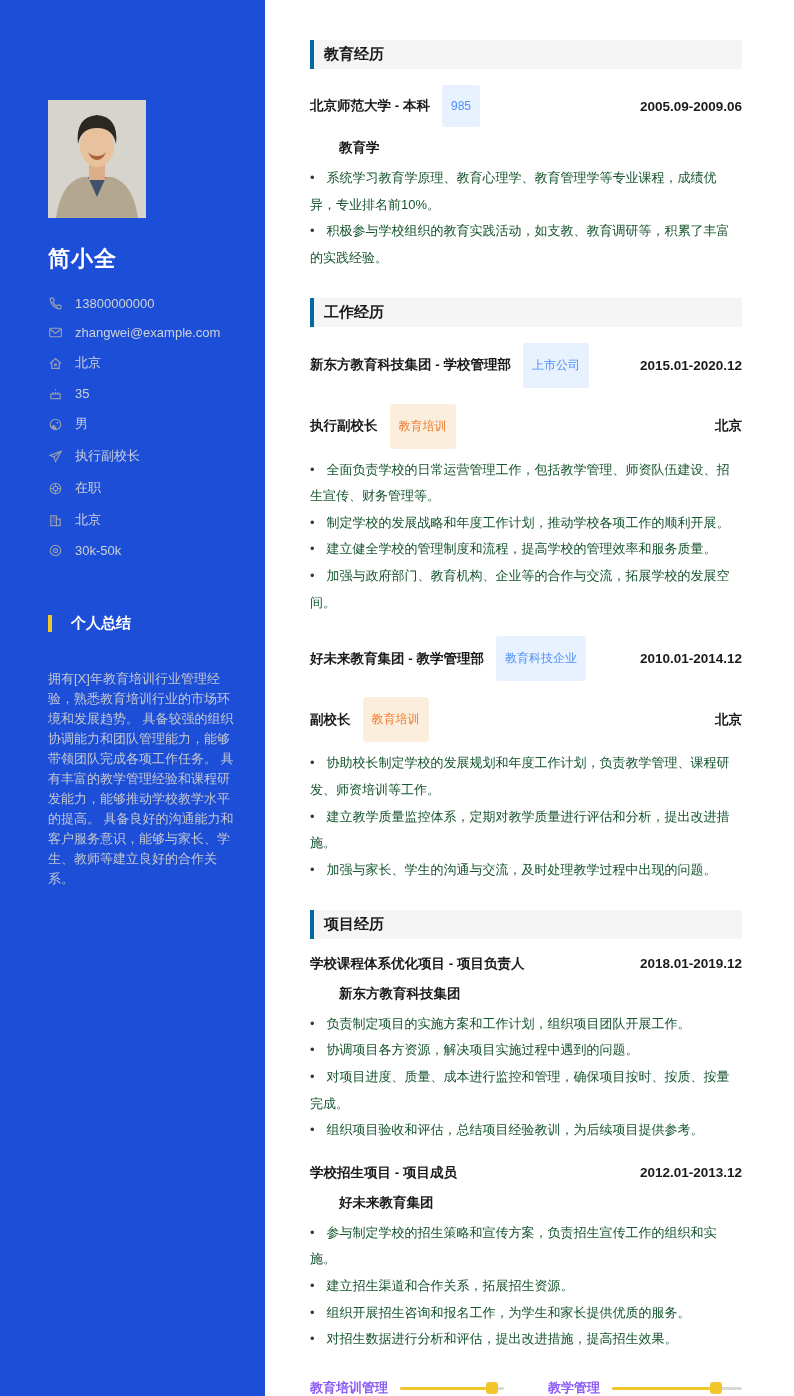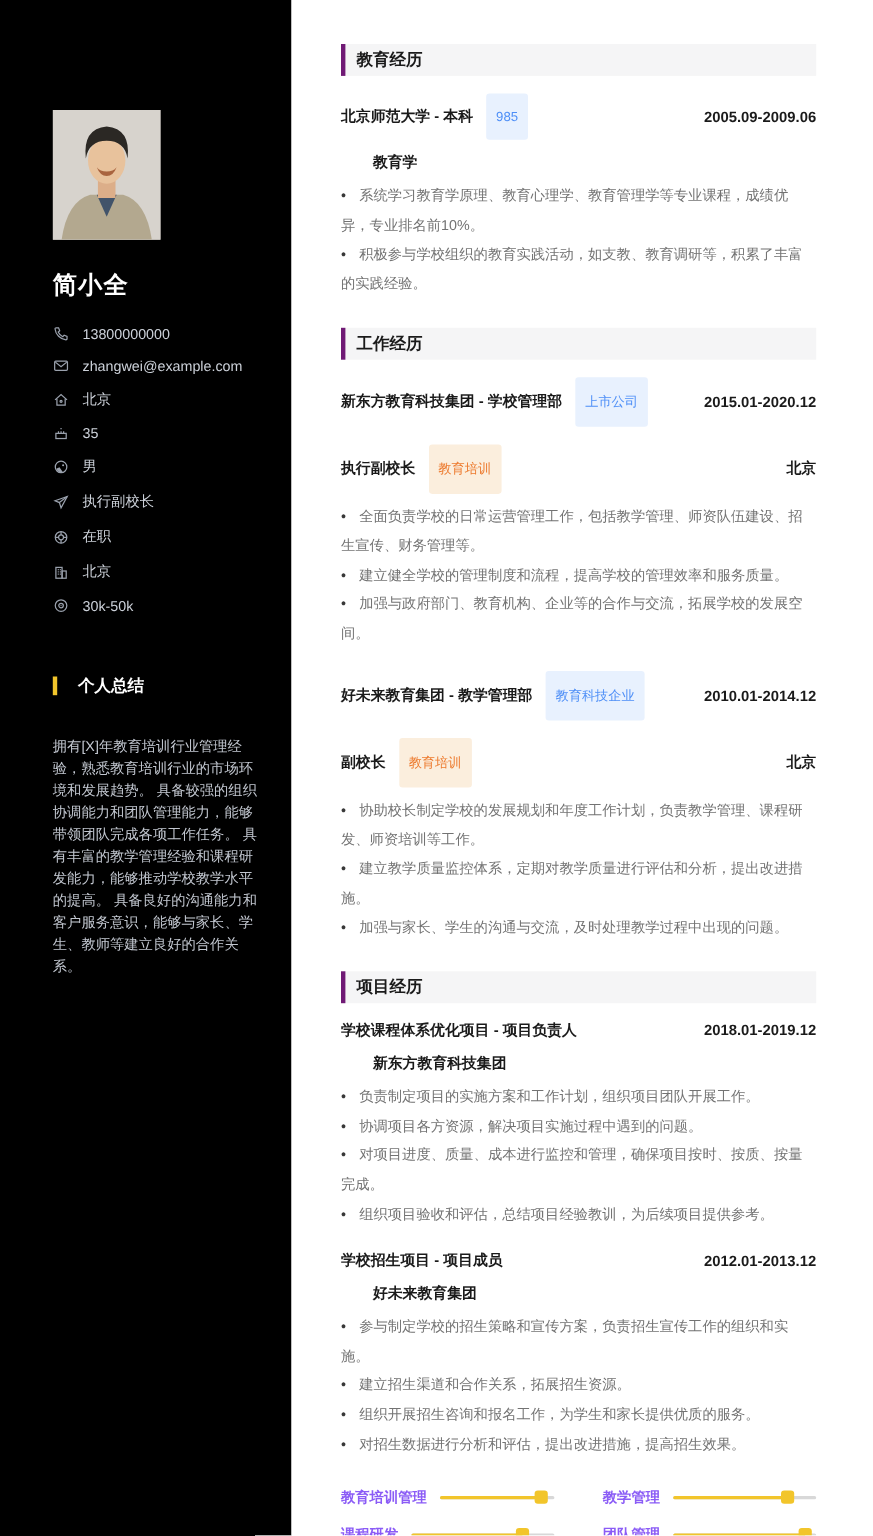--- a/index.html
+++ b/index.html
@@ -1,45 +1,45 @@
 <!DOCTYPE html>
 <html><head>
 <meta charset="utf-8">
 <style>
   * { margin:0; padding:0; box-sizing:border-box; }
   html,body { width:794px; }
   body { font-family:"Liberation Sans","DejaVu Sans",sans-serif; background:#fff; }
   .page { display:flex; width:794px; height:1396px; overflow:hidden; }
 
   
-  .sidebar { flex:0 0 265px; background:#000000; color:#fff; padding:100px 28px 16px 48px; }
+  .sidebar { flex:0 0 265px; background:#1d4ed8; color:#fff; padding:100px 28px 16px 48px; }
   .photo { width:98px; height:118px; overflow:hidden; background:#d7d3cd; }
   .photo svg { display:block; }
   .side-name { margin-top:26px; font-size:22px; font-weight:700; letter-spacing:1px; color:#fff; }
   .contact { margin-top:22px; }
   .c-item { display:flex; align-items:center; gap:12px; margin:14px 0; font-size:13px; color:#ccd1d9;text-align:right; }
   .c-item svg { width:15px; height:15px; stroke:#9aa1ad; fill:none; stroke-width:1.2; flex:0 0 auto; }
   .summary { margin-top:56px; }
   .sum-title { display:flex; align-items:center; gap:19px; font-size:15px; font-weight:700; color:#fff; }
   .sum-bar { width:4px; height:17px; background:#F2C52B; }
   .sum-text { margin-top:36px; font-size:13px; line-height:20px; color:#c2c7d0; }
 
   
   .main { flex:1; background:#fff; padding:40px 52px 0 45px; overflow:hidden; }
   .section { margin-bottom:26px; }
-  .sec-header { background:#f5f5f6; border-left:4px solid #701a75; padding:5px 10px;
+  .sec-header { background:#f5f5f6; border-left:4px solid #0369a1; padding:5px 10px;
                 font-size:15px; font-weight:700; color:#1a1a1a; }
   .row { display:flex; align-items:center; margin-top:16px; font-size:13.5px; font-weight:700; color:#1a1a1a; }
   .spacer { flex:1; }
   .badge { margin-left:12px; font-size:12px; font-weight:400; padding:14px 9px; border-radius:3px; }
   .badge.blue { color:#4E8FF7; background:#E8F1FE; }
   .badge.orange { color:#ED7B2F; background:#FBEEDD; }
   .subline { margin-top:12px; font-size:13.5px; font-weight:700; color:#1a1a1a;margin-left:29px; }
   .bullets { margin-top:8px; }
-  .bullet { font-size:13px; color:#737373; line-height:2.05; }
+  .bullet { font-size:13px; color:#14532d; line-height:2.05; }
   .bullet::before { content:"•"; margin-right:12px; color:#383838; }
 
   .skill-grid { display:grid; grid-template-columns:1fr 1fr; column-gap:44px; row-gap:16px; margin-top:20px; }
   .skill { display:flex; align-items:center; gap:12px; font-size:13px; font-weight:700; color:#8b5cf6; }
   .track { flex:1; height:3px; background:#d8d8d8; border-radius:2px; position:relative; }
   .fill { position:absolute; left:0; top:0; height:3px; background:#F2C52B; border-radius:2px; }
   .knob { position:absolute; right:-6px; top:50%; transform:translateY(-50%);
           width:12px; height:12px; background:#F2C52B; border-radius:3px; cursor:pointer; }
 </style>
 </head>
@@ -169,20 +169,21 @@
           <span>2015.01-2020.12</span>
         </div>
         <div class="row">
           <span>执行副校长</span>
           <span class="badge orange">教育培训</span>
           <span class="spacer"></span>
           <span>北京</span>
         </div>
         <div class="bullets">
           <div class="bullet">全面负责学校的日常运营管理工作，包括教学管理、师资队伍建设、招生宣传、财务管理等。</div>
+          <div class="bullet">制定学校的发展战略和年度工作计划，推动学校各项工作的顺利开展。</div>
           <div class="bullet">建立健全学校的管理制度和流程，提高学校的管理效率和服务质量。</div>
           <div class="bullet">加强与政府部门、教育机构、企业等的合作与交流，拓展学校的发展空间。</div>
         </div>
       </div>
 
       <div style="margin-top:20px;">
         <div class="row">
           <span>好未来教育集团 - 教学管理部</span>
           <span class="badge blue">教育科技企业</span>
           <span class="spacer"></span>

